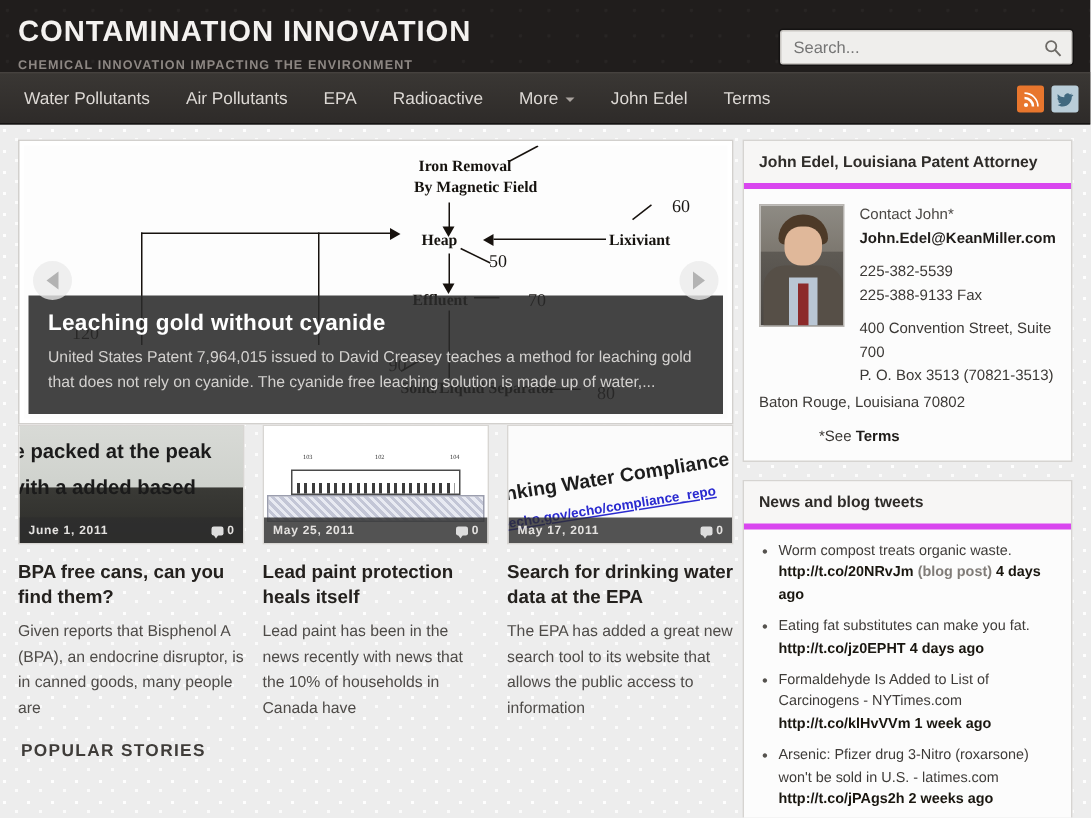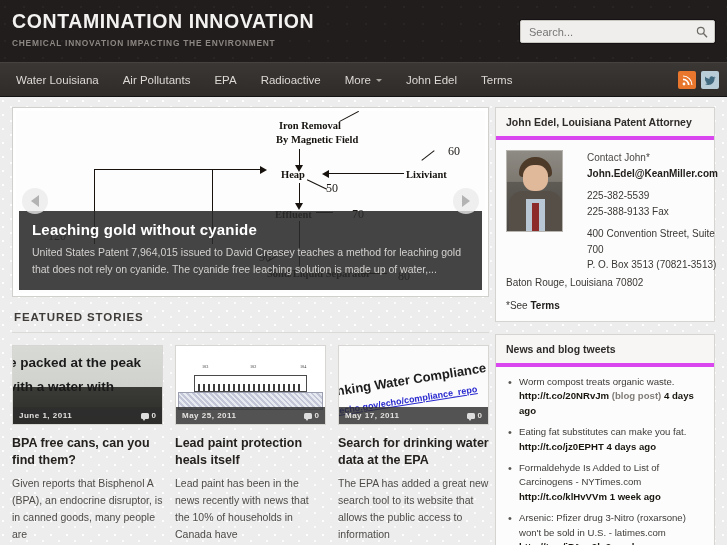--- a/index.html
+++ b/index.html
@@ -14,21 +14,21 @@
     background-color: #ededed;
     background-image:
       radial-gradient(circle at 3px 3px, rgba(255,255,255,0.95) 1px, transparent 1.2px),
       radial-gradient(circle at 11px 9px, rgba(255,255,255,0.8) 1px, transparent 1.2px);
     background-size: 16px 14px, 16px 14px;
   }
 
   
   .header {
     position: relative;
-    height: 62px;
+    height: 48px;
     background: #201d1c;
     background-image: radial-gradient(circle at 5px 7px, rgba(255,255,255,0.035) 1px, transparent 1.3px);
     background-size: 19px 17px;
   }
   .brand { position: absolute; left: 12px; top: 12px; }
   .site-title {
     color: #f4f2f0;
     font-size: 19.5px;
     font-weight: bold;
     letter-spacing: 0.6px;
@@ -268,39 +268,39 @@
     border: 1px solid #d6d4d1;
     margin-bottom: 12px;
   }
   .widget-head {
     font-size: 10.5px; font-weight: bold; color: #2f2c29;
     padding: 8px 10px;
     border-bottom: 4px solid #d946ef;
     background: #f7f6f5;
   }
   .widget-body { padding: 10px; }
-  .contact-row { display: flex; gap: 24px; }
+  .contact-row { display: flex; gap: 10px; }
   .photo {
     width: 57px; height: 82px;
     border: 1px solid #b8b5b1;
     flex-shrink: 0;
     background: linear-gradient(to bottom, #8e8b84 0%, #7d7870 38%, #5e5a54 39%, #4b4743 100%);
     position: relative; overflow: hidden;
   }
   .ph-hair { position: absolute; left: 12px; top: 6px; width: 33px; height: 20px; background: #4d3a28; border-radius: 16px 16px 4px 4px; }
   .ph-face { position: absolute; left: 16px; top: 14px; width: 25px; height: 26px; background: #e0b89a; border-radius: 11px; }
   .ph-suit { position: absolute; left: 2px; bottom: 0; width: 53px; height: 40px; background: #564f47; border-radius: 14px 14px 0 0; }
   .ph-shirt { position: absolute; left: 19px; bottom: 0; width: 19px; height: 32px; background: #b9c6d4; }
   .ph-tie { position: absolute; left: 25px; bottom: 0; width: 7px; height: 28px; background: #8c2a2a; }
   .contact-info { font-size: 10px; color: #3b3835; line-height: 1.55; }
   .contact-info .lbl { color: #4a4744; }
   .contact-info .email { font-weight: bold; color: #1f1c19; }
   .contact-info .sp { height: 7px; }
   .contact-wide { font-size: 10px; color: #3b3835; line-height: 1.55; margin-top: 2px; }
-  .see-terms { font-size: 10px; color: #3b3835; margin-top: 10px; }
+  .see-terms { font-size: 10px; color: #3b3835; margin-top: 10px; margin-left: 40px; }
   .see-terms b { color: #1f1c19; }
 
   .tweets { list-style: none; padding: 8px 10px 10px 10px; margin: 0; }
   .tweet {
     position: relative;
     font-size: 9.6px; color: #3e3b38; line-height: 1.5;
     padding-left: 13px; margin-bottom: 7px;
   }
   .tweet:before {
     content: "\2022"; position: absolute; left: 2px; top: -1px;
@@ -324,21 +324,21 @@
         <circle cx="4.8" cy="4.8" r="3.4" fill="none" stroke="#6d6a66" stroke-width="1.2"></circle>
         <line x1="7.3" y1="7.3" x2="11" y2="11.3" stroke="#6d6a66" stroke-width="1.3"></line>
       </svg>
     </span>
   </div>
 </div>
 
 <div class="nav">
   <div class="nav-items" id="navItems">
       <a class="nav-item">
-        <span>Water Louisiana</span>
+        <span>Water Pollutants</span>
       </a>
       <a class="nav-item">
         <span>Air Pollutants</span>
       </a>
       <a class="nav-item">
         <span>EPA</span>
       </a>
       <a class="nav-item">
         <span>Radioactive</span>
       </a>
@@ -414,28 +414,27 @@
         </div>
       </div>
       <div class="slide-arrow left">
         <span class="tri tri-l"></span>
       </div>
       <div class="slide-arrow right">
         <span class="tri tri-r"></span>
       </div>
     </div>
 
-    <div class="section-head">Featured Stories</div>
     <div class="stories">
 
       <div class="story">
         <div class="story-thumb">
           <div class="thumb-inner thumb1">
             <div class="t1-text" style="top:9px;">e packed at the peak</div>
-            <div class="t1-text" style="top:33px;">vith a water with</div>
+            <div class="t1-text" style="top:33px;">vith a added based</div>
           </div>
           <div class="thumb-bar">
             <span class="thumb-date">June 1, 2011</span>
             <span class="thumb-comments">
               <span class="bubble"></span>
               <span>0</span>
             </span>
           </div>
         </div>
         <div class="story-title">BPA free cans, can you find them?</div>

